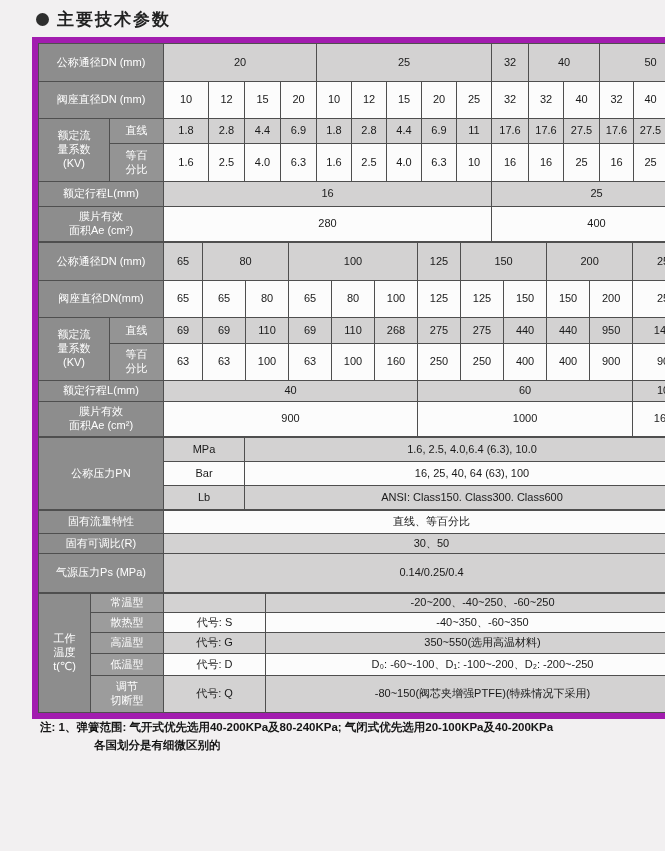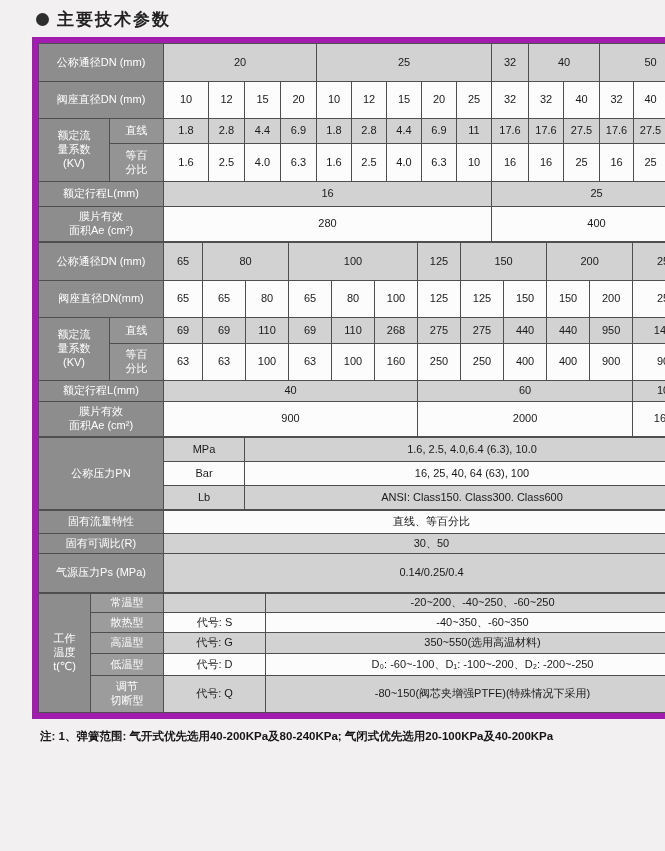--- a/index.html
+++ b/index.html
@@ -49,21 +49,21 @@
   #t4 tr:nth-child(3){height:39px}
   #t4 tr:nth-child(4){height:30px}
   #t4 tr:nth-child(5){height:19px}
   #t5 tr:nth-child(1){height:19px}
   #t5 tr:nth-child(2){height:20px}
   #t5 tr:nth-child(3){height:21px}
   #t5 tr:nth-child(4){height:22px}
   #t5 tr:nth-child(5){height:37px}
   .vlbl span{display:inline-block;width:34px;}
   .notes{
-    margin-top:9px;font-size:11.5px;font-weight:600;color:#151515;line-height:1.55;
+    font-size:11.5px;font-weight:600;color:#151515;line-height:1.55;
   }
   .notes .n1{padding-left:8px;}
   .notes .n2{padding-left:36px;}
   .notes .n3{padding-left:62px;}
 </style>
 </head>
 <body>
 
 <div class="page">
 
@@ -255,21 +255,21 @@
           <tr>
             <th class="lbl" colspan="2">额定行程L(mm)</th>
             <td class="shade" colspan="6">40</td>
             <td class="shade" colspan="5">60</td>
             <td class="shade">100</td>
           </tr>
           <tr>
             <th class="lbl" colspan="2">膜片有效
 面积Ae (cm²)</th>
             <td class="white" colspan="6">900</td>
-            <td class="white" colspan="5">2000</td>
+            <td class="white" colspan="5">1000</td>
             <td class="white">1600</td>
           </tr>
         </tbody>
     </table>
 
     <table id="t3">
       <colgroup>
           <col style="width:125px">
           <col style="width:81px">
           <col style="width:455px">
@@ -349,15 +349,16 @@
           <td class="shade">代号: Q</td>
           <td class="shade">-80~150(阀芯夹增强PTFE)(特殊情况下采用)</td>
         </tr>
       </tbody>
     </table>
 
   </div>
 
   <div class="notes">
     <div class="n1">注: 1、弹簧范围: 气开式优先选用40-200KPa及80-240KPa; 气闭式优先选用20-100KPa及40-200KPa</div>
+    <div class="n3">各国划分是有细微区别的</div>
   </div>
 
 </div>
 
 </body></html>

